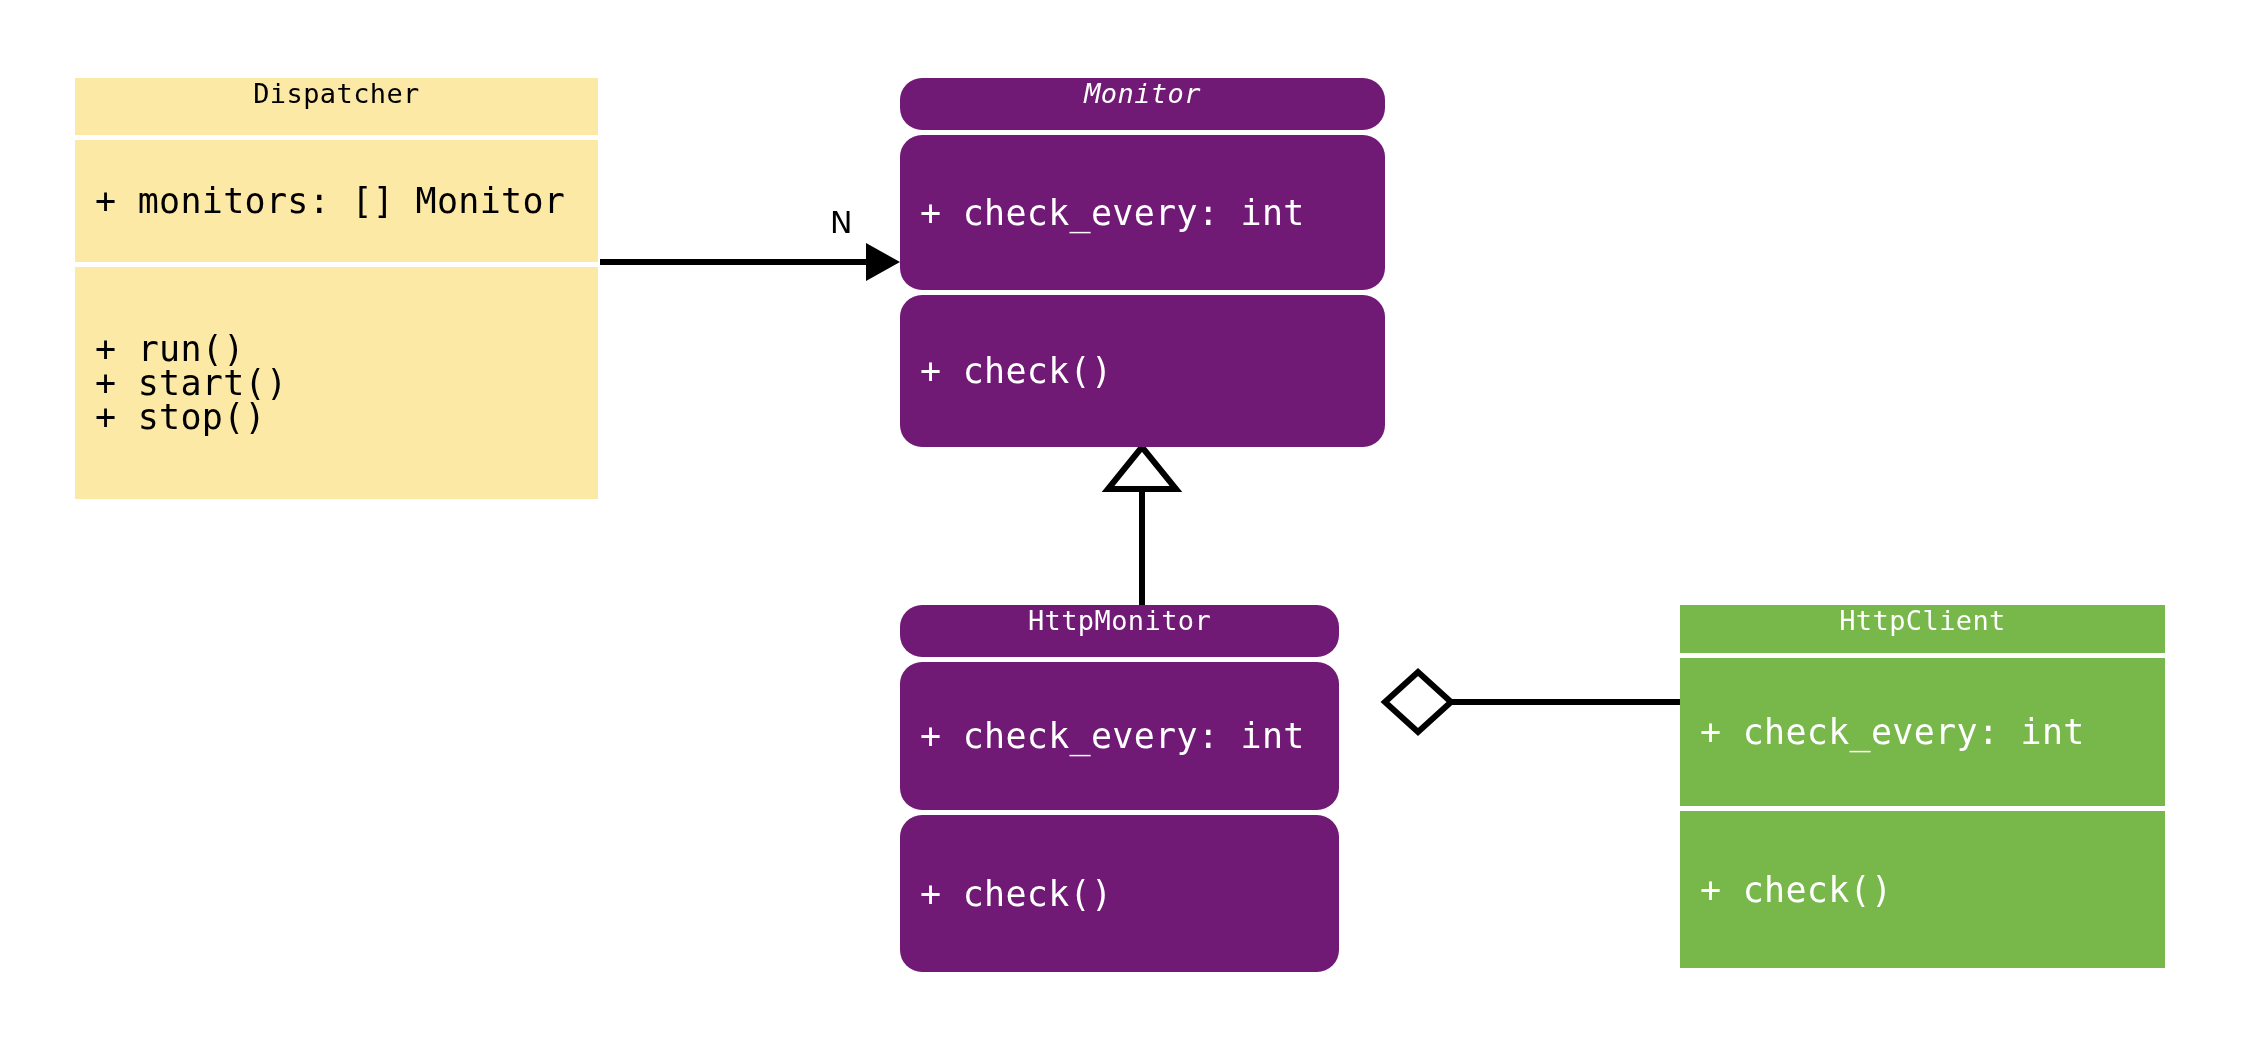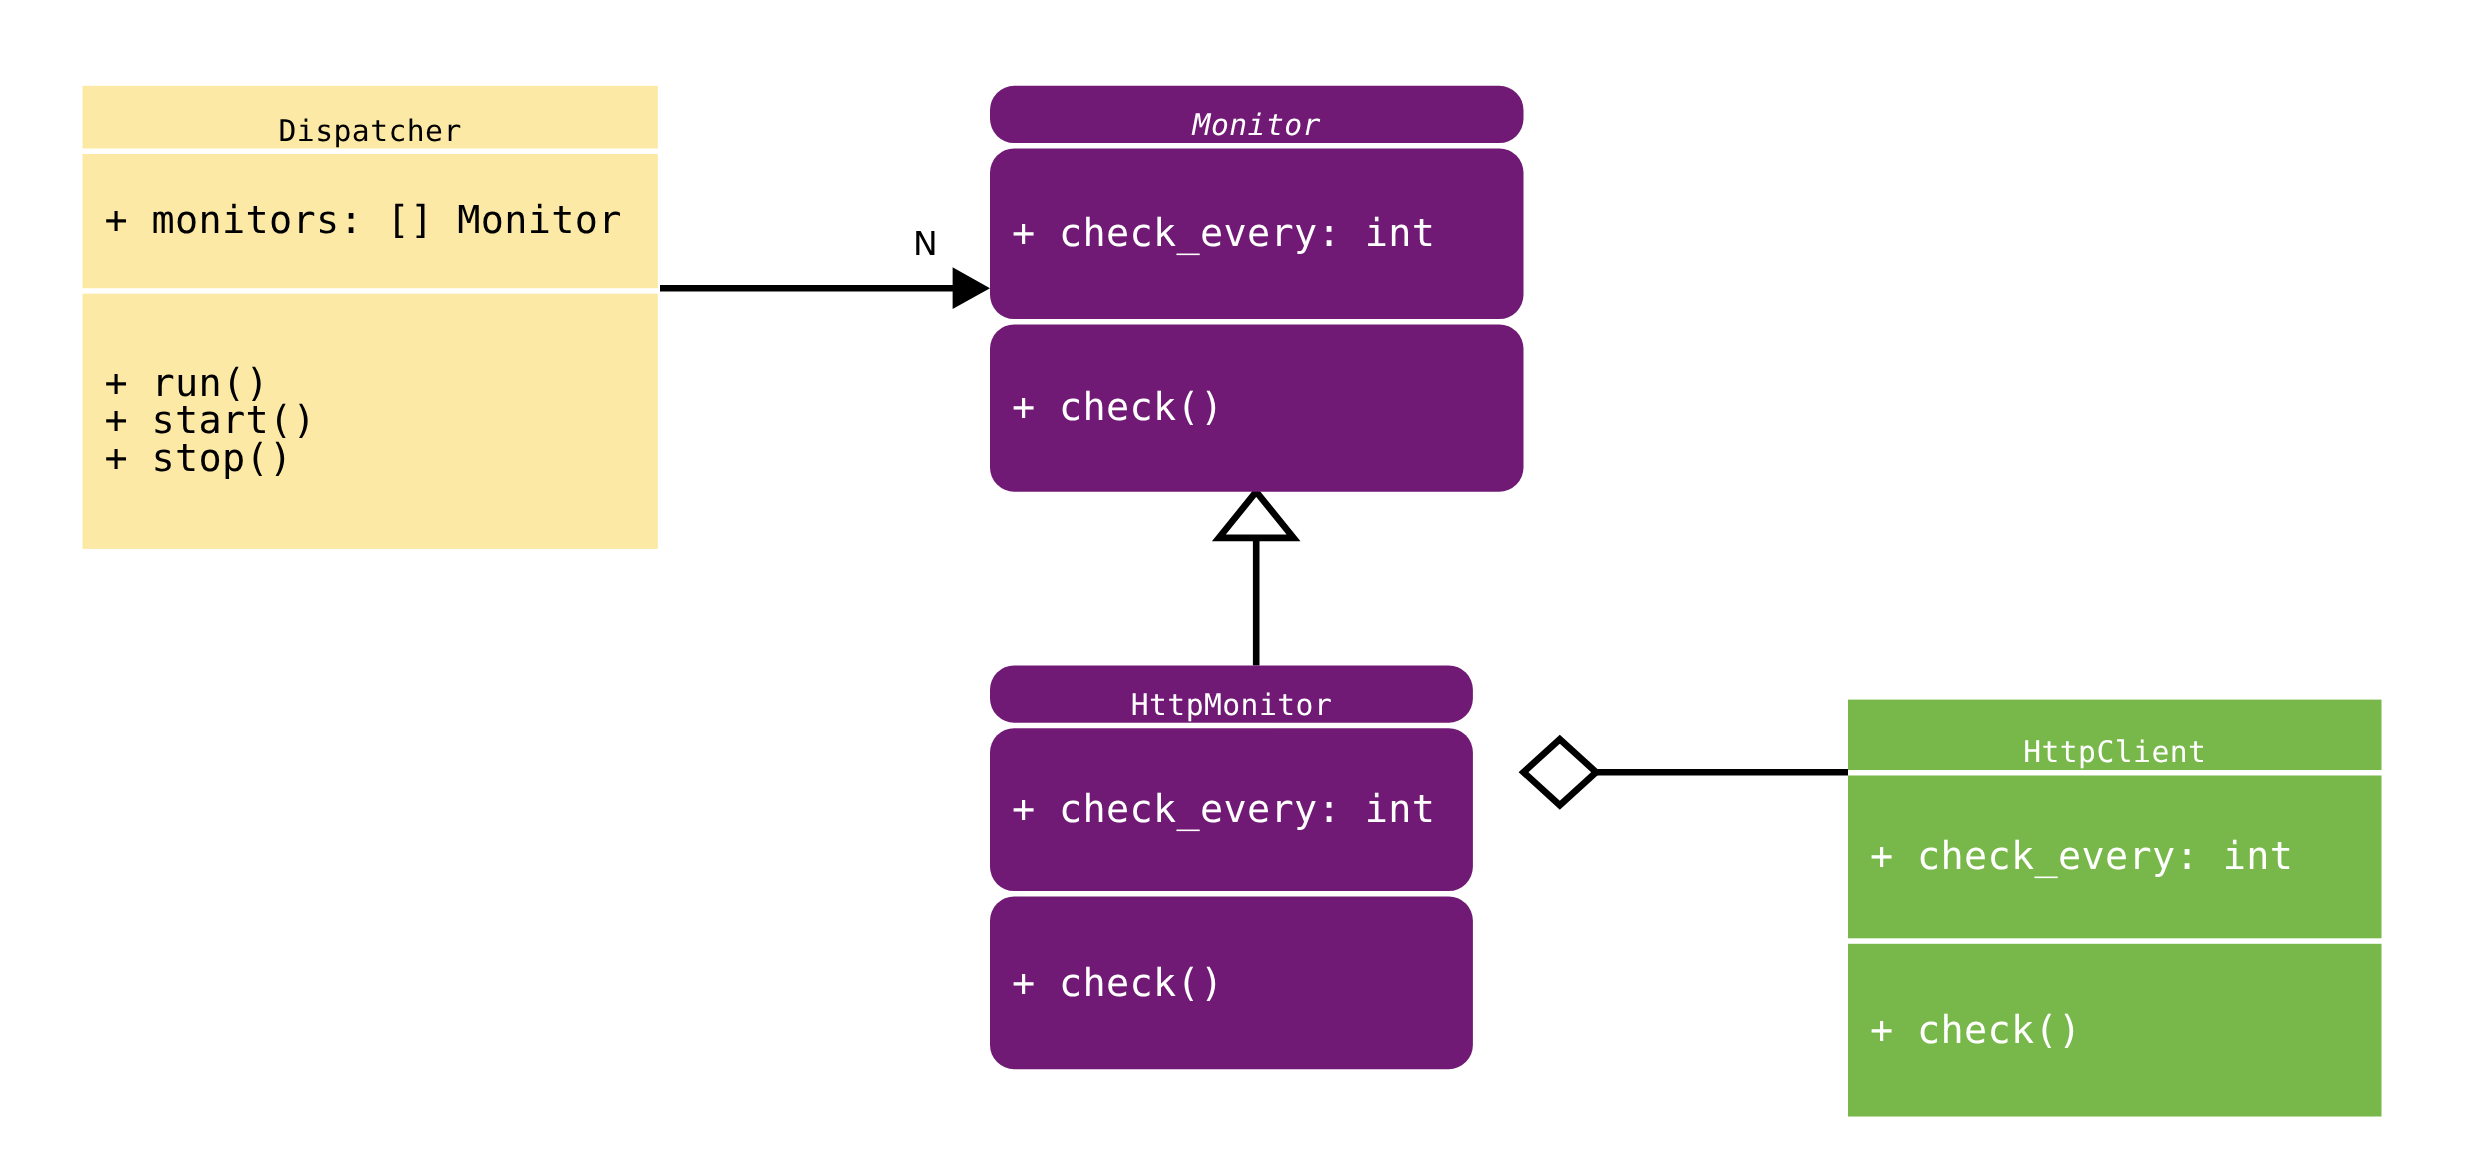--- a/index.html
+++ b/index.html
@@ -28,21 +28,21 @@
     box-sizing: border-box;
     position: relative;
     overflow: hidden;
   }
   .compartment + .compartment {
     margin-top: 5px;
   }
 
   .title-row {
     display: flex;
-    align-items: flex-end;
+    align-items: flex-start;
     justify-content: center;
     text-align: center;
   }
   .title-text {
     font-size: 27px;
     letter-spacing: 0.4px;
     white-space: nowrap;
   }
   .title-text.abstract {
     font-style: italic;
@@ -148,21 +148,21 @@
     </div>
     <div class="compartment member-row" style="height:148px;">
       <div class="member-line">+ check_every: int</div>
     </div>
     <div class="compartment member-row" style="height:157px;">
       <div class="member-line">+ check()</div>
     </div>
   </div>
 
   <div class="uml-class theme-green" style="left:1680px; top:605px; width:485px;">
-    <div class="compartment title-row" style="height:64px;margin-top:31px;">
+    <div class="compartment title-row" style="height:48px;">
       <span class="title-text">HttpClient</span>
     </div>
     <div class="compartment member-row" style="height:148px;">
       <div class="member-line">+ check_every: int</div>
     </div>
     <div class="compartment member-row" style="height:157px;">
       <div class="member-line">+ check()</div>
     </div>
   </div>
 

